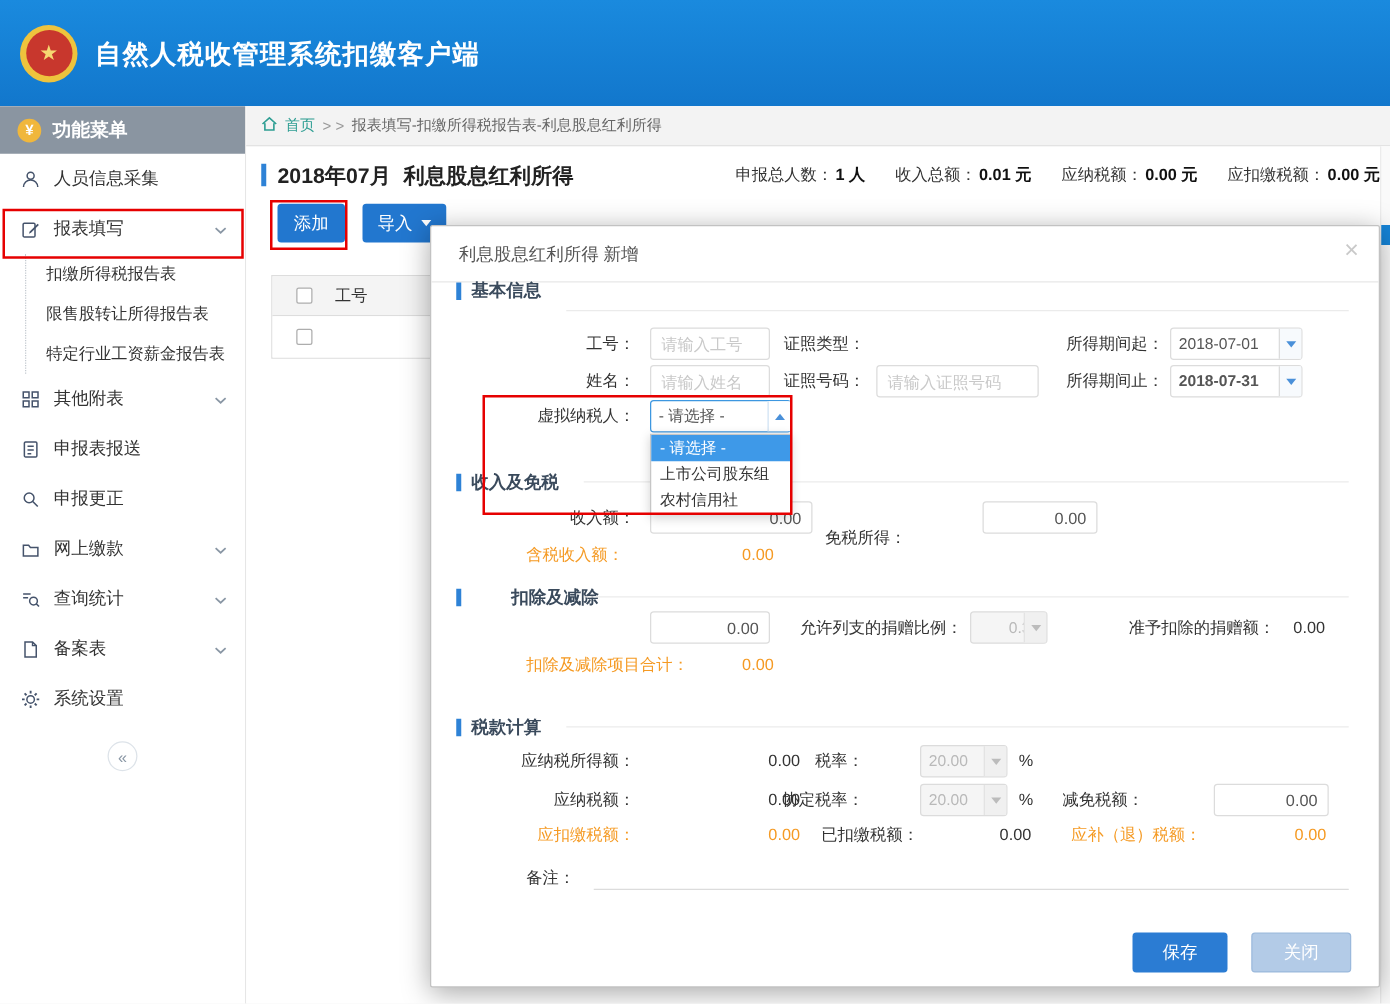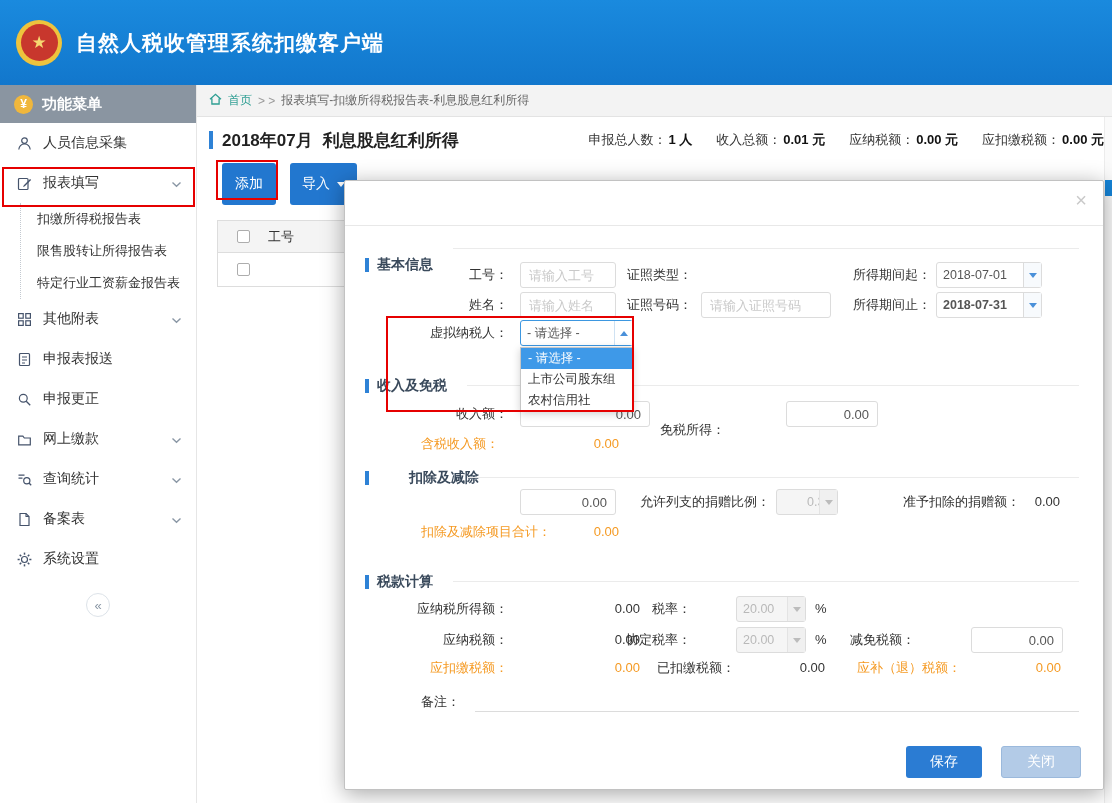--- a/index.html
+++ b/index.html
@@ -43,21 +43,21 @@
 
   .page-head { position:absolute; left:12px; top:40px; right:8px; height:30px;
     display:flex; align-items:center; }
   .blue-bar { width:4px; height:18px; background:#2e82d6; margin-right:9px; }
   .period, .ptitle { font-size:17px; font-weight:bold; color:#222; }
   .ptitle { margin-left:10px; }
   .stats { margin-left:auto; display:flex; gap:24px; font-size:13px; color:#333; align-items:center; }
   .stat b { color:#111; margin-left:2px; }
 
   .toolbar { position:absolute; left:25px; top:78px; display:flex; gap:14px; }
-  .tbtn { min-width:54px; height:42px; background:#2277cf; color:#fff; font-size:14px;
+  .tbtn { min-width:54px; height:31px; background:#2277cf; color:#fff; font-size:14px;
     border-radius:3px; display:flex; align-items:center; justify-content:center; padding:0 12px; cursor:pointer; }
   .tbtn .caret-down { margin-left:7px; border-top-color:#fff; }
 
   .table { position:absolute; left:20px; top:135px; right:10px; border:1px solid #ddd; background:#fff; }
   .thead { height:32px; background:#f4f4f4; border-bottom:1px solid #ddd; display:flex; align-items:center; }
   .trow { height:33px; display:flex; align-items:center; background:#fff; }
   .th, .td { font-size:13px; color:#333; }
   .col-chk { width:50px; display:flex; justify-content:center; }
   .col-id { width:96px; }
   .col-name { flex:1; }
@@ -330,24 +330,25 @@
         <span class="td col-name"></span>
       </div>
     </div>
   </div>
 
   <div class="vscroll">
     <div class="vscroll-thumb"></div>
   </div>
 
   <div class="modal">
+    <div class="modal-title">利息股息红利所得 新增</div>
     <div class="modal-close">×</div>
     <div class="modal-hr"></div>
 
-    <div class="section-title" style="left:20px;top:74px;">
+    <div class="section-title" style="left:20px;top:42px;">
       <span class="bar"></span>
         <span>基本信息</span>
     </div>
     <div class="section-line" style="left:108px;top:67px;"></div>
 
     <span class="flabel" style="left:23px;top:81px;width:140px;">工号：</span>
     <input class="finput" style="left: 175px; top: 81px; width: 96px;" placeholder="请输入工号">
     <span class="flabel" style="left:255px;top:81px;width:92px;">证照类型：</span>
     <span class="flabel" style="left:481px;top:81px;width:105px;">所得期间起：</span>
     <div class="fselect" style="left:591px;top:81px;width:106px;">

